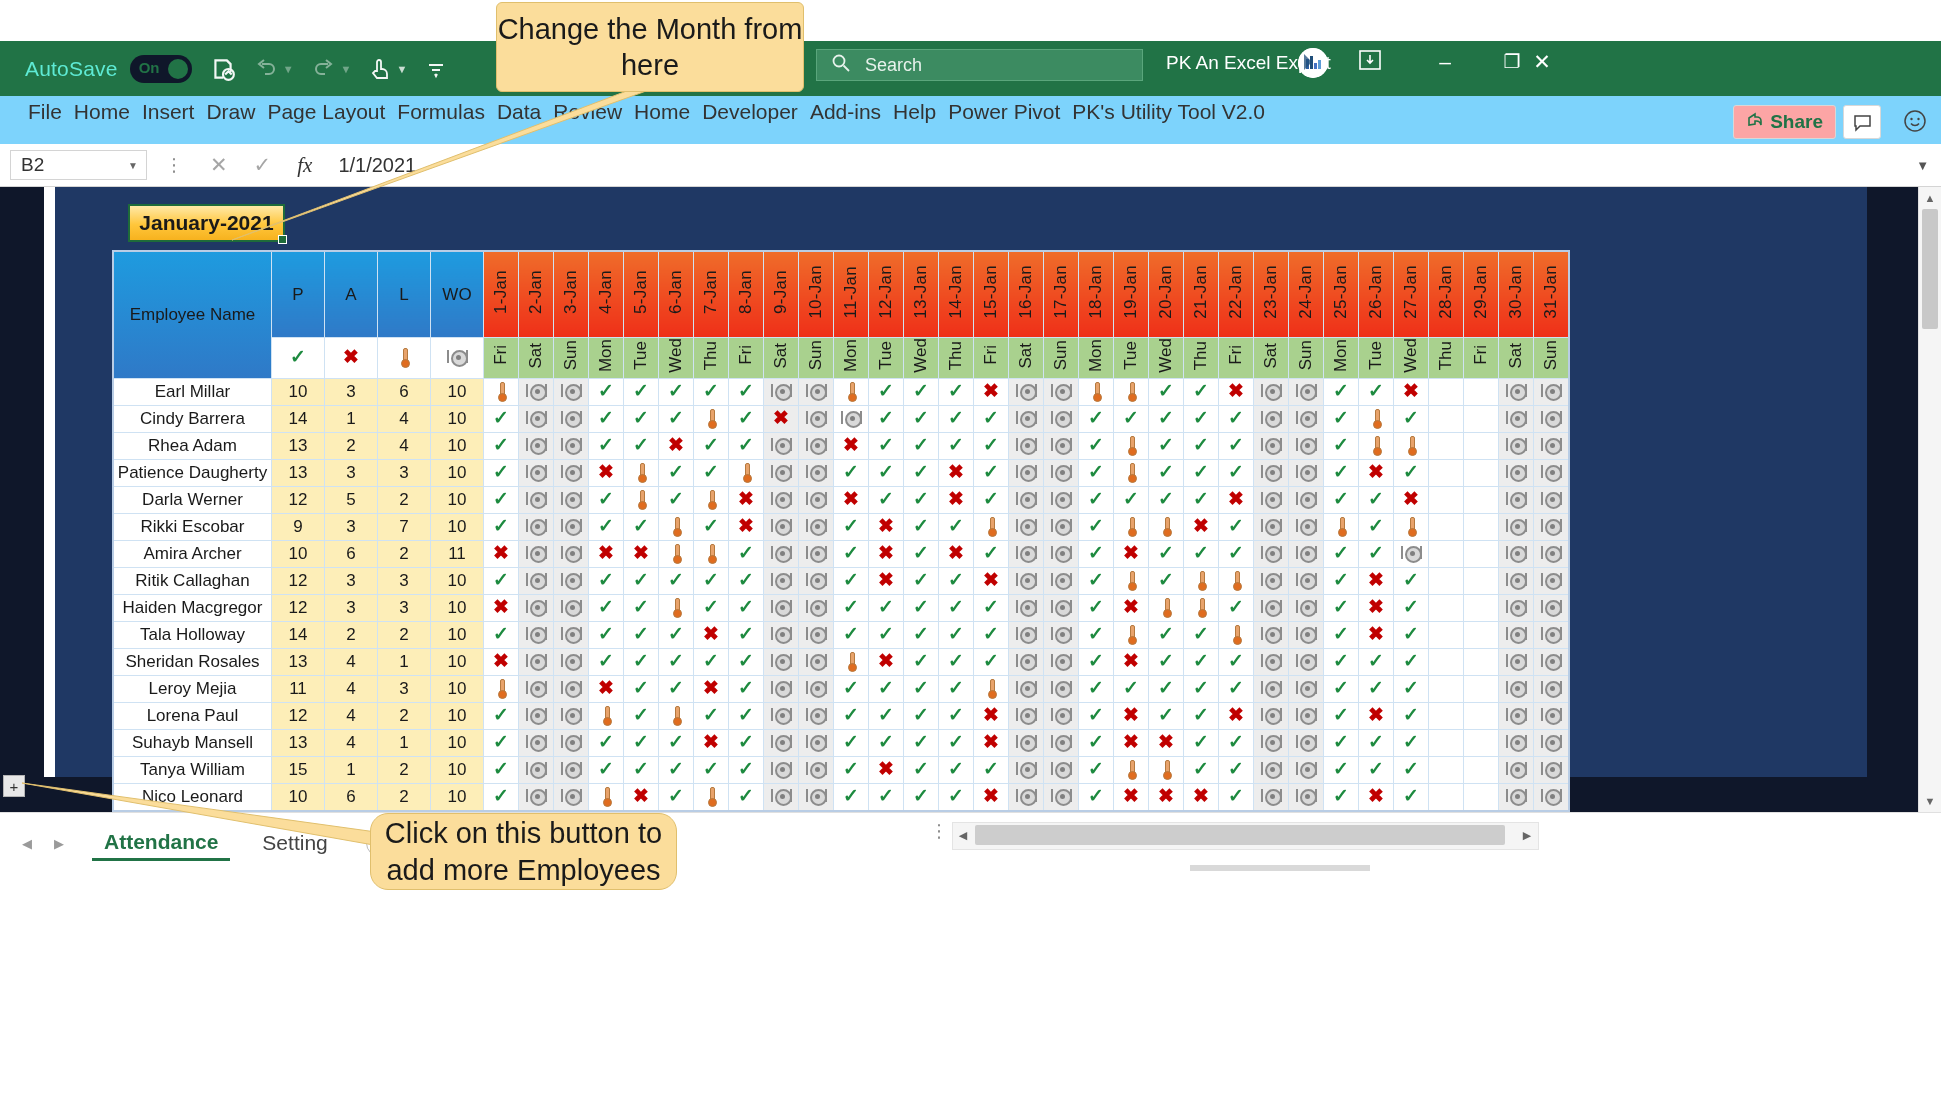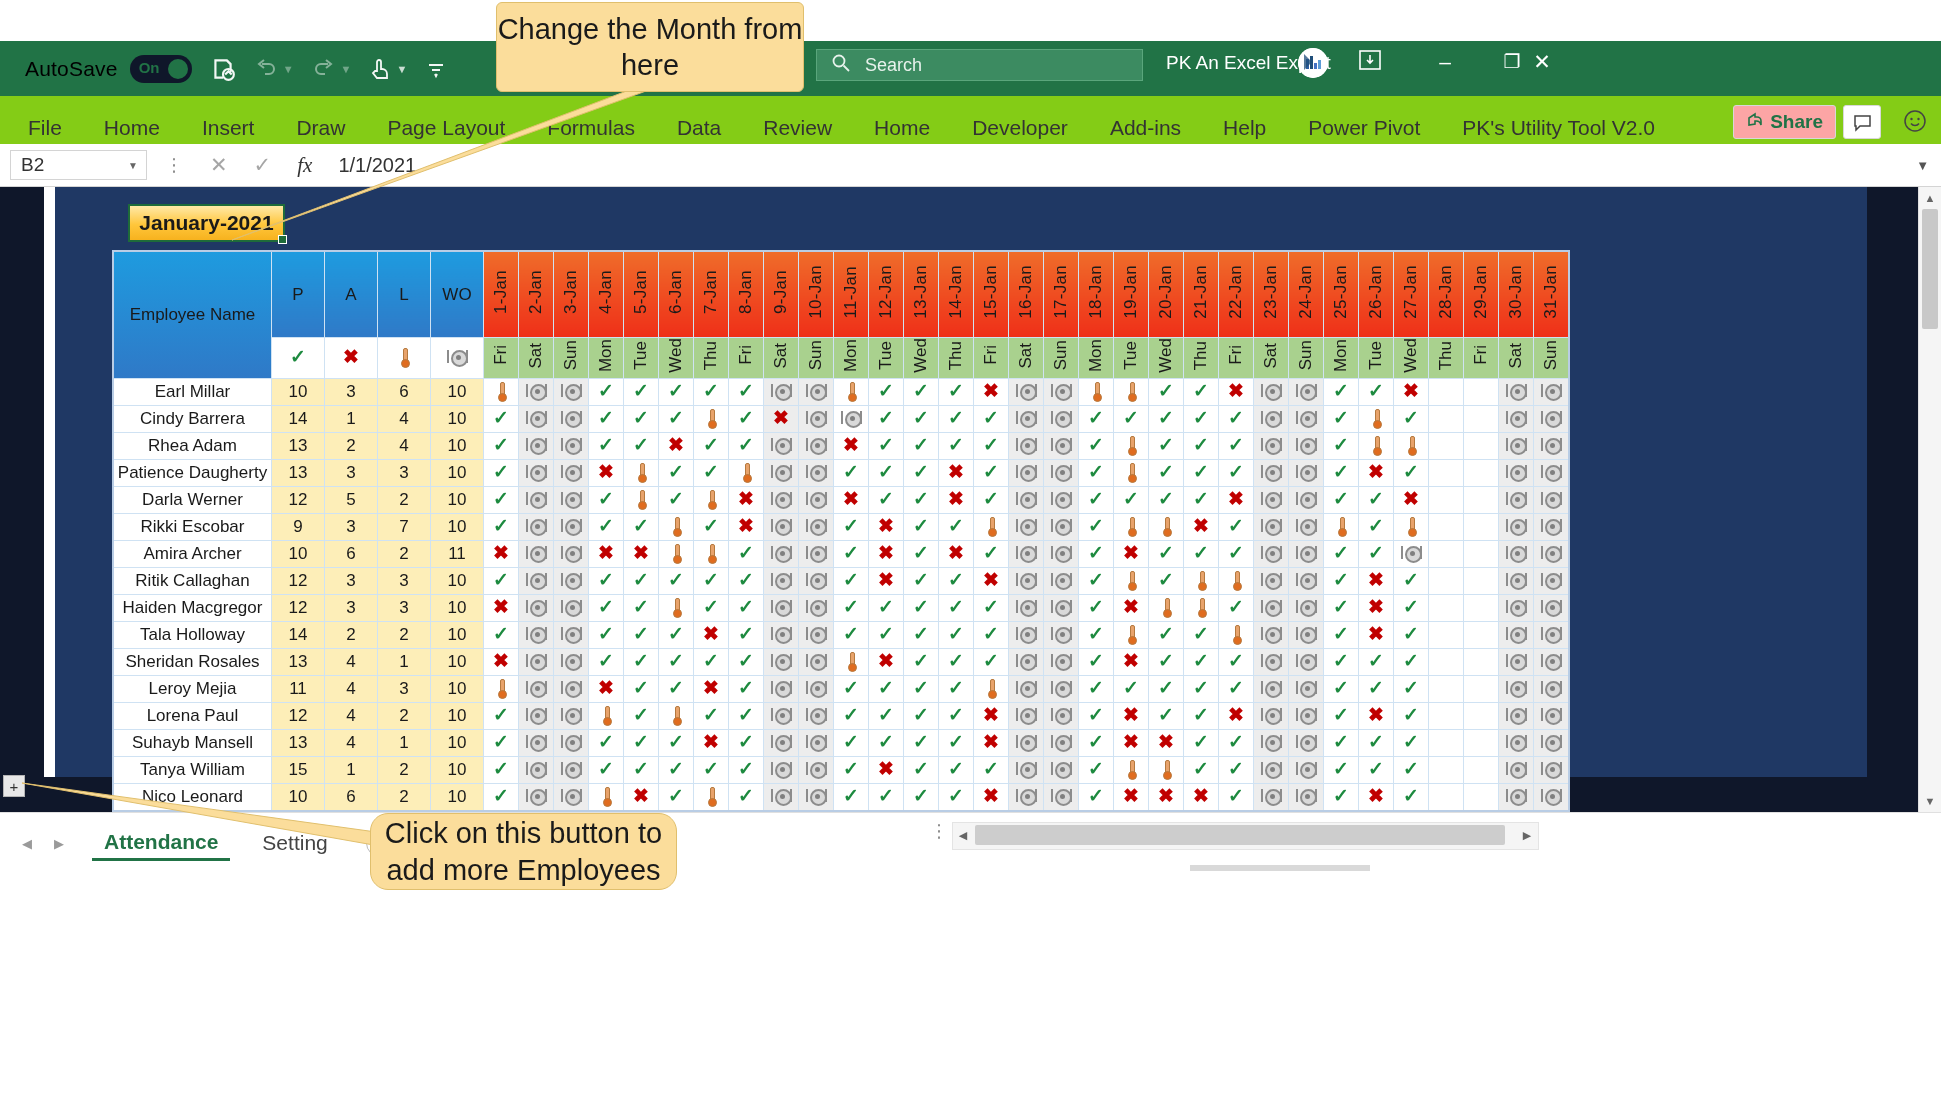--- a/index.html
+++ b/index.html
@@ -1,37 +1,37 @@
 <!DOCTYPE html>
 <html><head>
 <meta charset="utf-8">
 <style>
   html,body{margin:0;padding:0;}
   body{width:1941px;height:1117px;background:#fff;font-family:"Liberation Sans",sans-serif;overflow:hidden;position:relative;}
 
   
   .titlebar{position:absolute;left:0;top:41px;width:1941px;height:55px;background:#217346;display:flex;align-items:center;}
-  .autosave{color:#000000;font-size:21px;margin-left:25px;letter-spacing:.2px;}
+  .autosave{color:#5eead4;font-size:21px;margin-left:25px;letter-spacing:.2px;}
   .toggle{width:62px;height:28px;border-radius:14px;background:#0f172a;margin-left:12px;position:relative;display:inline-block;}
   .toggle .tlabel{position:absolute;left:9px;top:4px;font-size:15px;color:#217346;font-weight:bold;}
   .toggle .knob{position:absolute;right:4px;top:4px;width:20px;height:20px;border-radius:50%;background:#217346;}
   .tb-icon{margin-left:18px;color:#fff;opacity:.95;display:flex;align-items:center;}
   .tb-icon.dim{opacity:.45;}
   .caret{font-size:11px;margin-left:5px;opacity:.8;}
   .doctitle{color:#fff;font-size:21px;margin-left:52px;white-space:nowrap;}
   .searchbox{position:absolute;left:816px;top:49px;width:325px;height:30px;background:#3c8b61;border:1px solid #5aa67c;display:flex;align-items:center;}
   .searchbox .sicon{margin-left:14px;}
   .searchbox .stext{color:#e7f2ec;font-size:18px;margin-left:14px;}
   .account{position:absolute;left:1166px;top:52px;color:#fff;font-size:19px;}
   .avatar{position:absolute;left:1298px;top:48px;width:30px;height:30px;border-radius:50%;background:#fff;overflow:hidden;}
   .winbtn{position:absolute;top:50px;color:#fff;font-size:21px;width:34px;text-align:center;}
 
   
-  .ribbon{position:absolute;left:0;top:96px;width:1941px;height:48px;background:#84cc16;display:flex;align-items:flex-end;}
-  .rtab{font-size:21px;color:#333;margin-left:30px;white-space:nowrap;padding:4px 6px;}
+  .ribbon{position:absolute;left:0;top:96px;width:1941px;height:48px;background:#7dd3fc;display:flex;align-items:flex-start;}
+  .rtab{font-size:21px;color:#333;white-space:nowrap;padding:4px 6px;}
   .rtab:first-child{margin-left:22px;}
   .share{position:absolute;right:105px;top:105px;height:32px;border:1px solid #d8d8d8;background:#fca5a5;border-radius:3px;display:flex;align-items:center;padding:0 12px;color:#217346;font-size:19px;font-weight:bold;}
   .cbtn{position:absolute;top:105px;width:36px;height:32px;border:1px solid #d8d8d8;background:#fff;border-radius:3px;display:flex;align-items:center;justify-content:center;}
   .smiley{position:absolute;right:10px;top:105px;width:32px;height:32px;display:flex;align-items:center;justify-content:center;}
 
   
   .fbar{position:absolute;left:0;top:144px;width:1941px;height:42px;background:#fff;border-bottom:1px solid #d4d4d4;display:flex;align-items:center;}
   .namebox{margin-left:10px;width:125px;height:28px;border:1px solid #d4d4d4;background:#fff;display:flex;align-items:center;font-size:19px;color:#333;padding-left:10px;position:relative;}
   .namebox .nb-caret{position:absolute;right:8px;font-size:10px;color:#666;}
   .fb-dots{margin-left:18px;color:#888;font-size:18px;letter-spacing:1px;}

